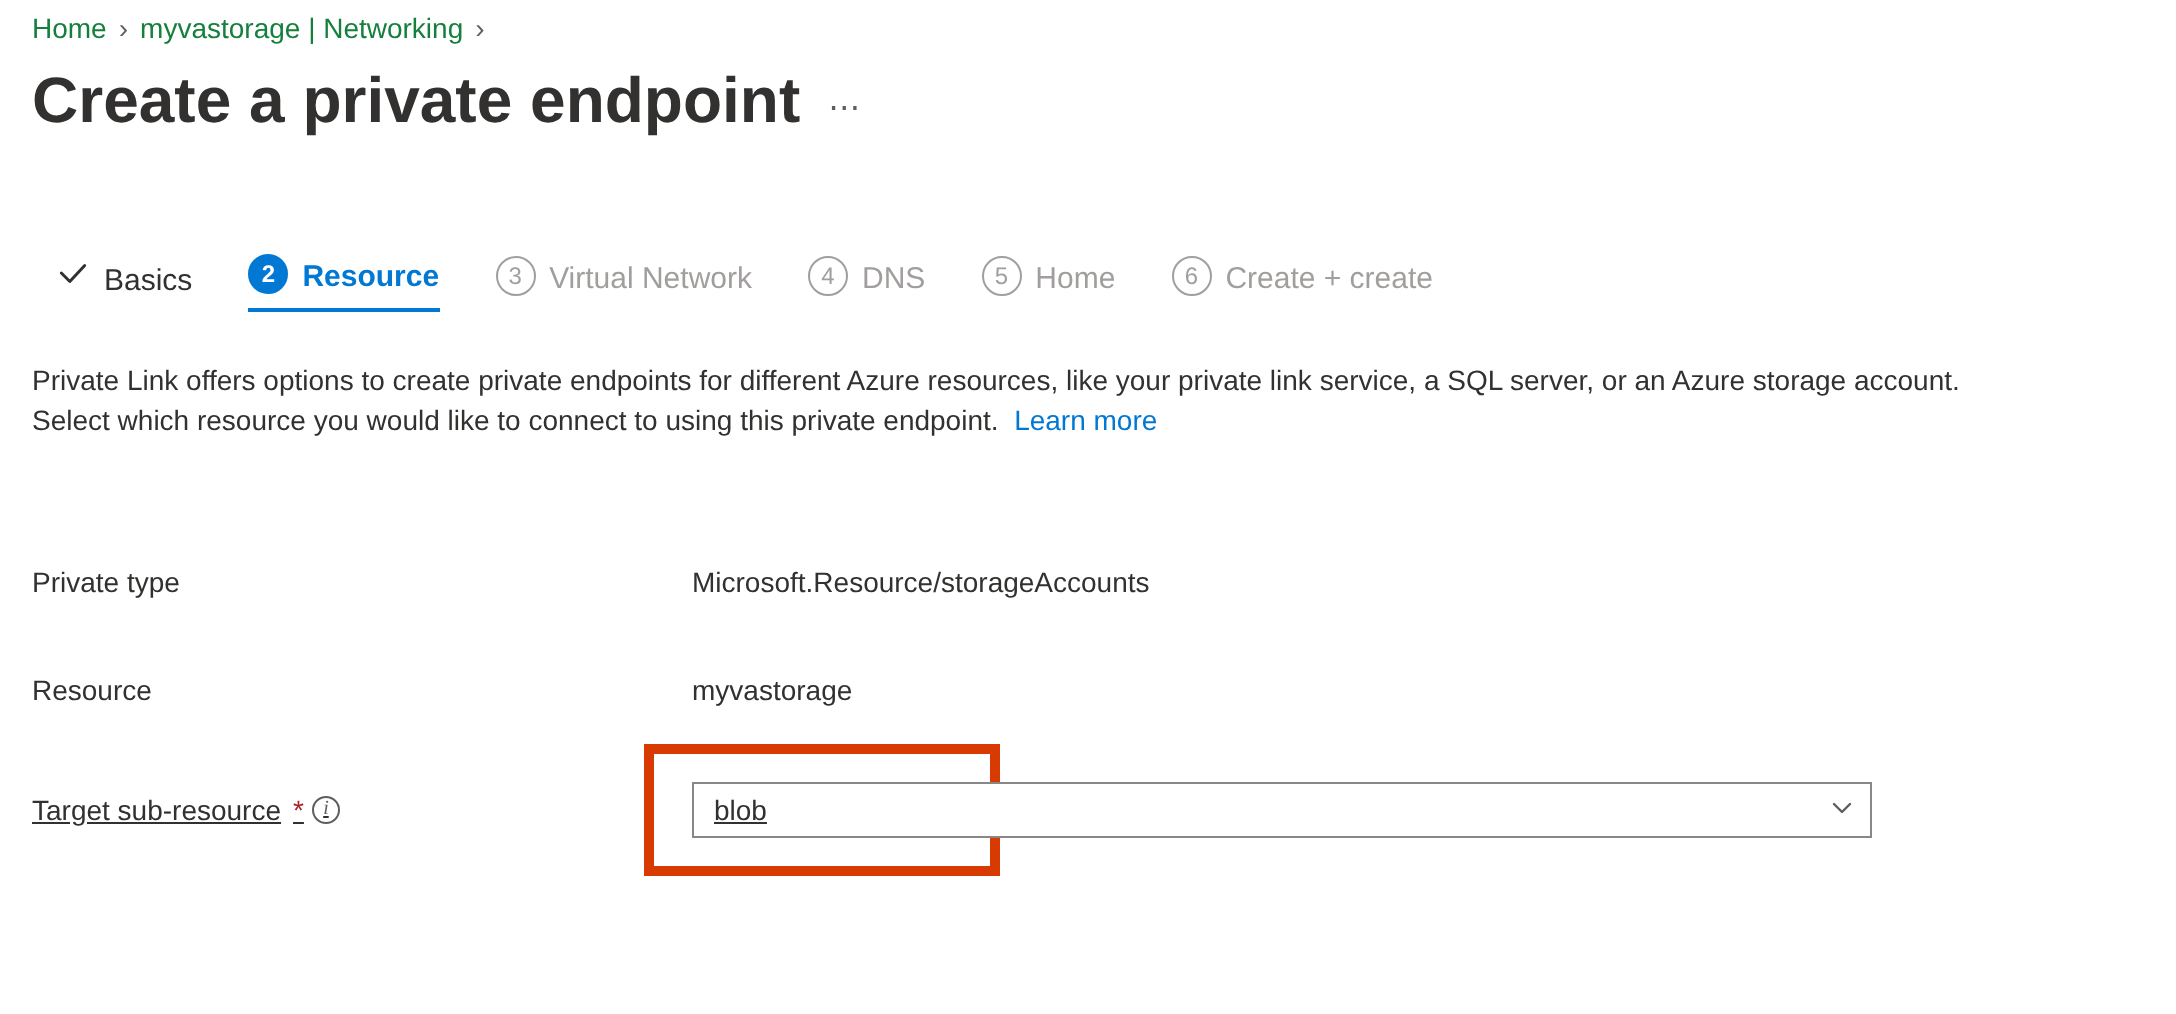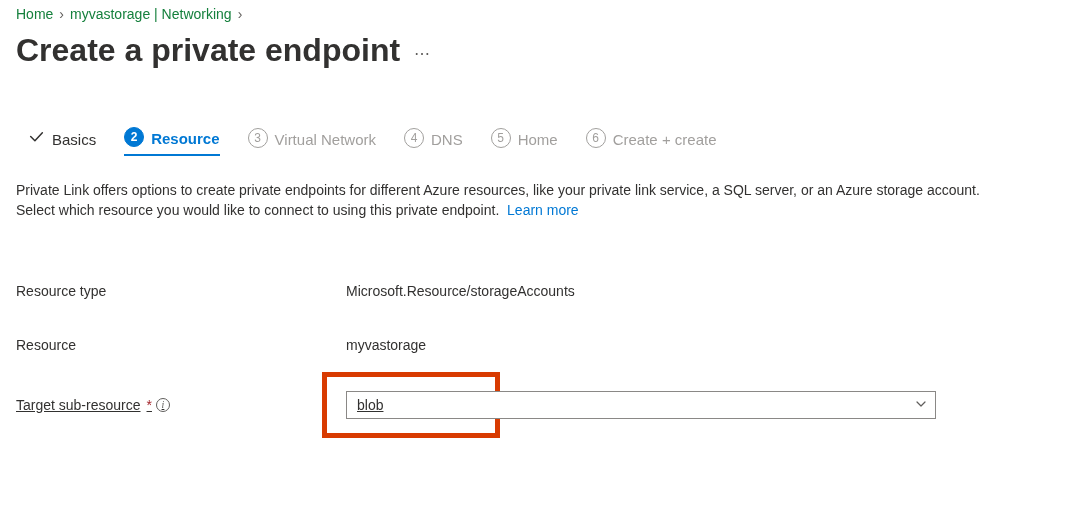--- a/index.html
+++ b/index.html
@@ -224,21 +224,21 @@
 
 <p class="desc">
   <span>Private Link offers options to create private endpoints for different Azure resources, like your private link service, a SQL server, or an Azure storage account. Select which resource you would like to connect to using this private endpoint.</span>
   &nbsp;<a class="learn-more">Learn more</a>
 </p>
 
 <div class="form-row">
 </div>
 
 <div class="form-row">
-  <div class="label">Resource type</div>
+  <div class="label">Private type</div>
   <div class="value">Microsoft.Resource/storageAccounts</div>
 </div>
 
 <div class="form-row">
   <div class="label">Resource</div>
   <div class="value">myvastorage</div>
 </div>
 
 <div class="form-row" style="margin-bottom:0;text-decoration:underline;">
   <div class="label">

